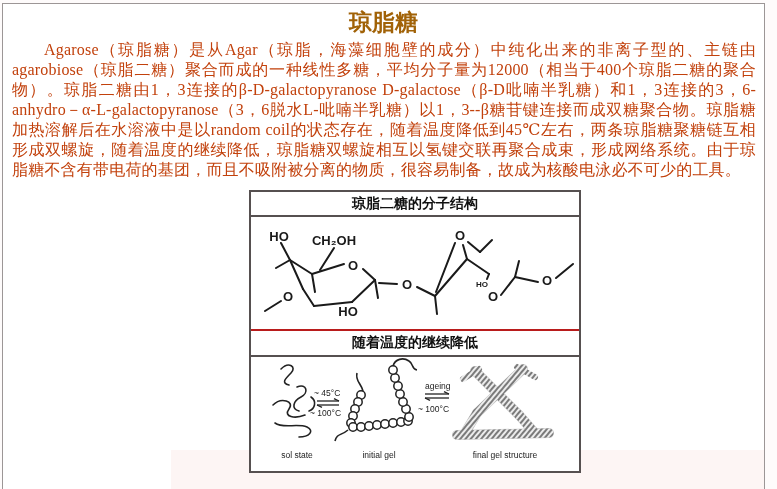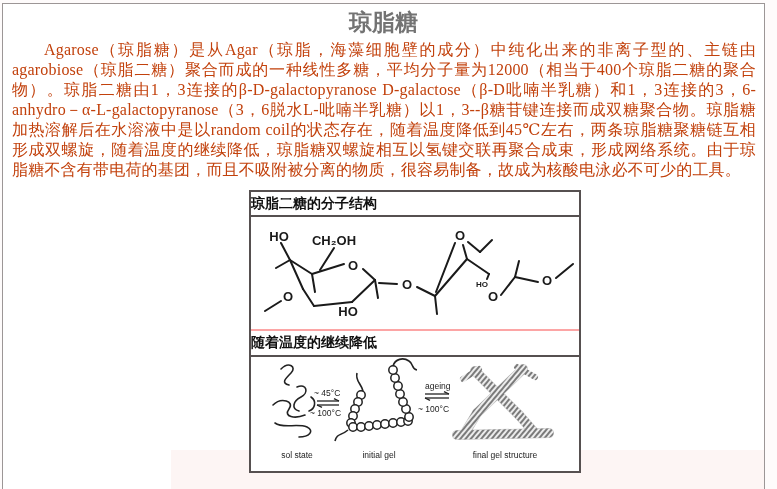--- a/index.html
+++ b/index.html
@@ -27,40 +27,40 @@
     margin:2px 8px 0 9px;
     font-size:16px;line-height:20px;color:#c2410c;
     text-align:justify;text-indent:2em;
     letter-spacing:0.2px;
   }
   .figure{
     position:absolute;left:246px;top:186px;width:332px;height:283px;
     box-sizing:border-box;border:2px solid #565050;background:#fff;z-index:2;
   }
   .fig-header{
-    height:23px;line-height:23px;
+    height:23px;line-height:23px;text-align:center;
     font-size:14px;font-weight:bold;color:#111;
     border-bottom:2px solid #565050;
   }
   .fig-header.second{
     height:24px;line-height:24px;border-top:0;
   }
-  .struct-area{height:112px;border-bottom:2px solid #fca5a5;}
+  .struct-area{height:112px;border-bottom:2px solid #b91c1c;}
   .proc-area{height:114px;}
   svg{display:block;}
   .chem-label{font-family:"Liberation Sans","DejaVu Sans",sans-serif;font-weight:bold;fill:#1a1a1a;}
   .proc-label{font-family:"Liberation Sans","DejaVu Sans",sans-serif;fill:#222;}
 </style>
 </head>
 <body>
 
 <div class="page">
   <div class="pink-wash"></div>
 
-  <h1 class="title" style="color: #737373;">琼脂糖</h1>
+  <h1 class="title" style="color: #a16207;">琼脂糖</h1>
 
   <p class="para">Agarose（琼脂糖）是从Agar（琼脂，海藻细胞壁的成分）中纯化出来的非离子型的、主链由agarobiose（琼脂二糖）聚合而成的一种线性多糖，平均分子量为12000（相当于400个琼脂二糖的聚合物）。琼脂二糖由1，3连接的β-D-galactopyranose D-galactose（β-D吡喃半乳糖）和1，3连接的3，6-anhydro－α-L-galactopyranose（3，6脱水L-吡喃半乳糖）以1，3--β糖苷键连接而成双糖聚合物。琼脂糖加热溶解后在水溶液中是以random coil的状态存在，随着温度降低到45℃左右，两条琼脂糖聚糖链互相形成双螺旋，随着温度的继续降低，琼脂糖双螺旋相互以氢键交联再聚合成束，形成网络系统。由于琼脂糖不含有带电荷的基团，而且不吸附被分离的物质，很容易制备，故成为核酸电泳必不可少的工具。</p>
 
   <div class="figure">
 
     <div class="fig-header">琼脂二糖的分子结构</div>
 
     <div class="struct-area">
       <svg width="328" height="112" viewBox="0 0 328 112">
         <g stroke="#1a1a1a" stroke-width="2" stroke-linecap="round" fill="none">

